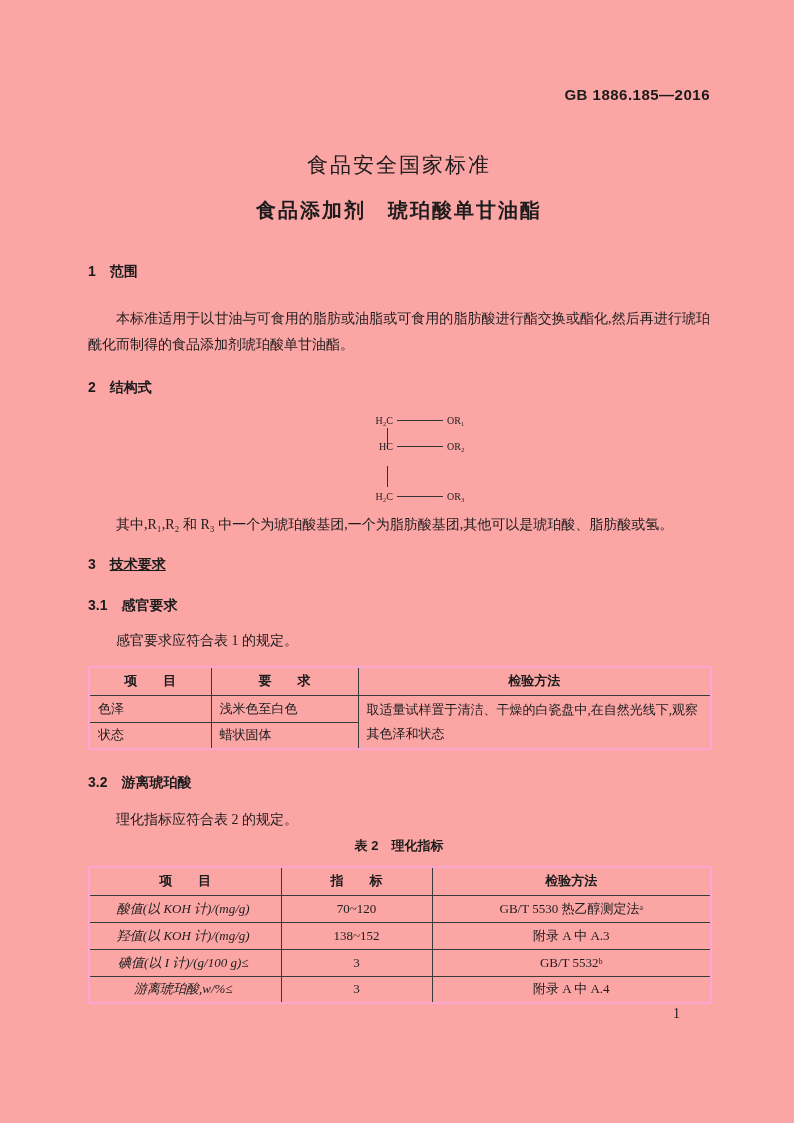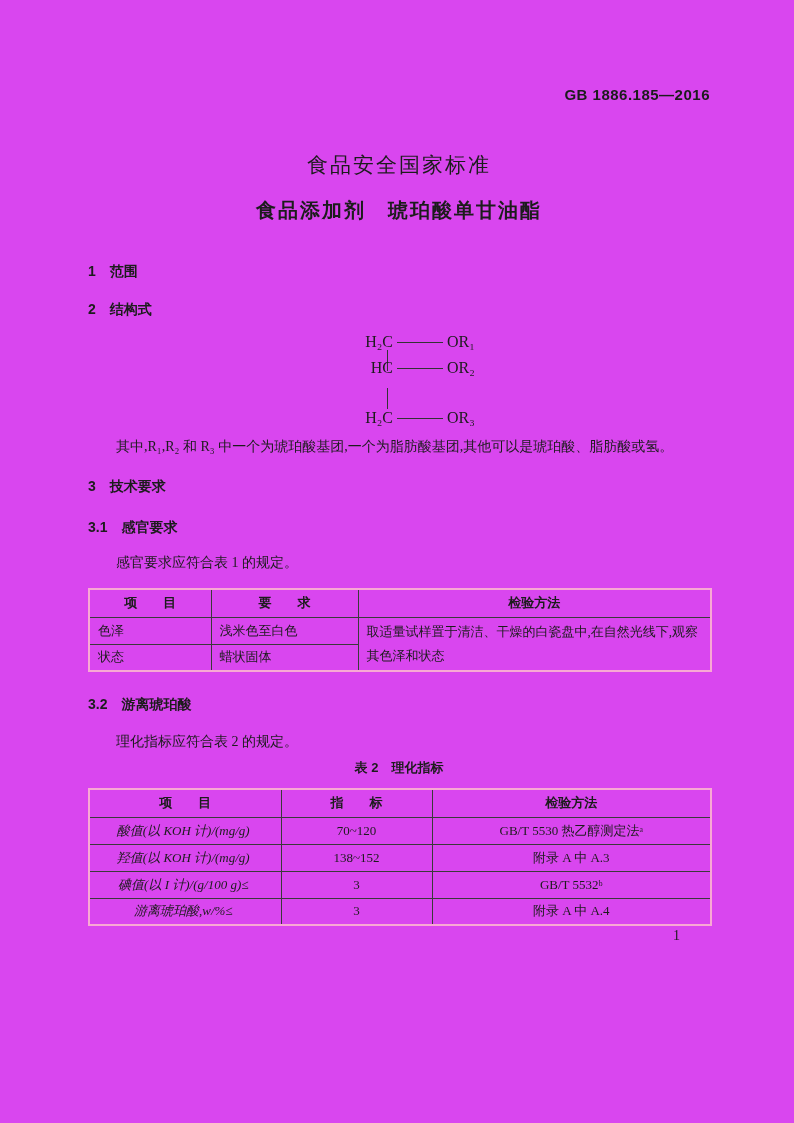--- a/index.html
+++ b/index.html
@@ -3,21 +3,21 @@
 <meta charset="utf-8">
 <style>
   * { margin: 0; padding: 0; box-sizing: border-box; }
   html, body { background: #ffffff; }
   body { font-family: "Liberation Serif", "DejaVu Serif", serif; color: #1c1c1c; }
 
   .page {
     position: relative;
     width: 794px;
     height: 1123px;
-    background: #d946ef;
+    background: #fca5a5;
     overflow: hidden;
   }
   .content {
     padding: 0 84px 0 88px; 
   }
 
   
   .doc-number {
     margin-top: 86px;
     text-align: right;
@@ -50,21 +50,21 @@
   
   .sec-heading {
     font-family: "Liberation Sans", "DejaVu Sans", sans-serif;
     font-weight: bold;
     font-size: 14px;
     line-height: 18px;
   }
   .sec-heading .sec-num { display: inline-block; margin-right: 14px; }
   .h-scope    { margin-top: 40px; }
   .h-struct   { margin-top: 20px; }
-  .h-tech     { margin-top: 17px; }
+  .h-tech     { margin-top: 17px; text-decoration: underline; }
   .h-sensory  { margin-top: 23px; }
   .h-physchem { margin-top: 23px; }
 
   
   .body-para {
     font-size: 14px;
     line-height: 26px;
     text-indent: 2em;
     text-align: justify;
   }
@@ -73,21 +73,21 @@
   .p-sensory  { margin-top: 14px; }
   .p-physchem { margin-top: 16px; }
 
   
   .formula {
     position: relative;
     margin-top: 14px;
     margin-left: 272px;
     width: 140px;
     height: 96px;
-    font-size: 16px;
+    font-size: 10px;
     font-family: "Liberation Serif", "DejaVu Serif", serif;
   }
   .f-row {
     position: absolute;
     left: 0;
     display: flex;
     align-items: center;
     height: 16px;
     white-space: nowrap;
   }
@@ -176,20 +176,21 @@
   <div class="content">
 
     <div class="doc-number">GB 1886.185—2016</div>
 
     <div class="title-1">食品安全国家标准</div>
     <div class="title-2">食品添加剂　琥珀酸单甘油酯</div>
 
     <div class="sec-heading h-scope">
       <span class="sec-num">1</span><span>范围</span>
     </div>
+    <p class="body-para p-scope">本标准适用于以甘油与可食用的脂肪或油脂或可食用的脂肪酸进行酯交换或酯化,然后再进行琥珀酰化而制得的食品添加剂琥珀酸单甘油酯。</p>
 
     <div class="sec-heading h-struct">
       <span class="sec-num">2</span><span>结构式</span>
     </div>
 
     <div class="formula">
       <div class="f-row f-row-0">
         <span class="f-left">H₂C</span>
         <span class="f-bond"></span>
         <span class="f-right">OR₁</span>

